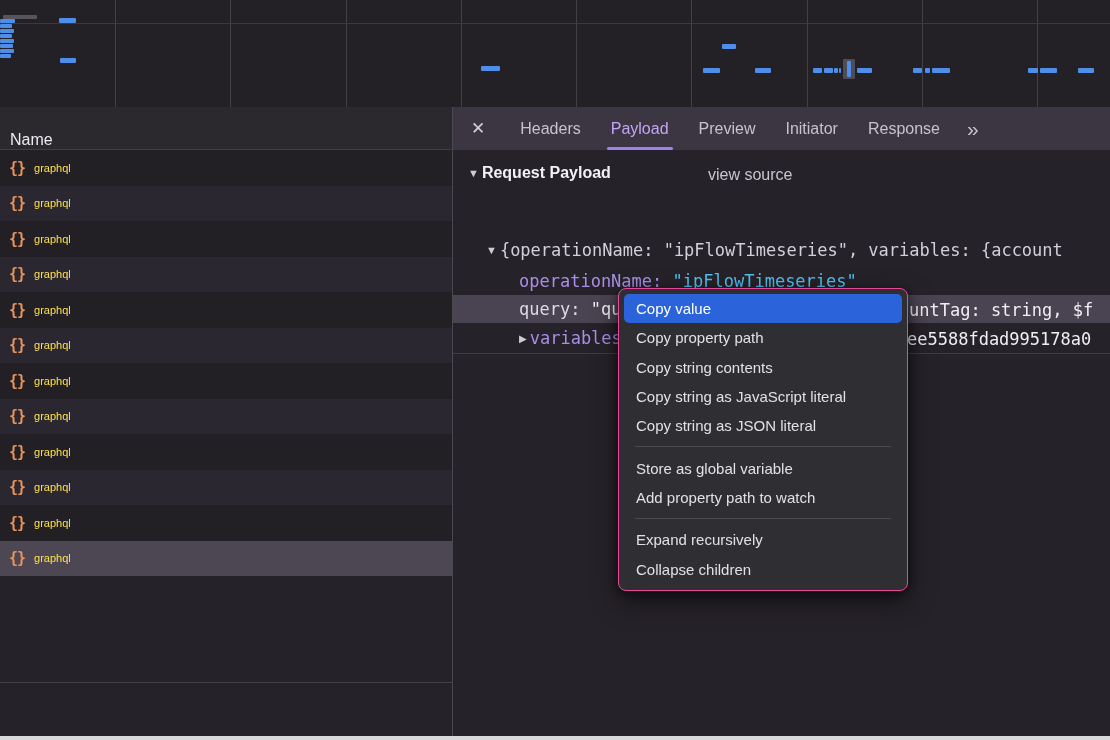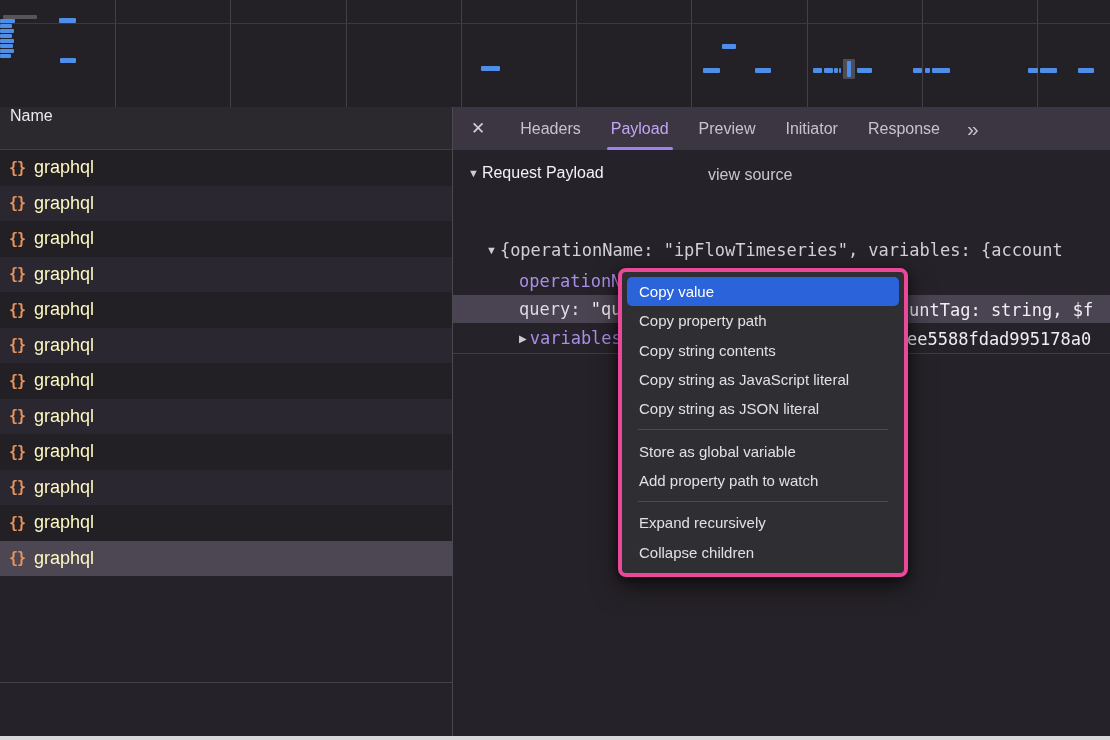--- a/index.html
+++ b/index.html
@@ -10,60 +10,60 @@
   }
   
   .overview{position:absolute;left:0;top:0;width:1110px;height:107px;background:#232126;border-bottom:1px solid #4b4950;}
   .gridline{position:absolute;top:0;bottom:0;width:1px;background:#434147;}
   .ov-hline{position:absolute;left:0;right:0;top:23px;height:1px;background:#3b393f;}
   .bar{position:absolute;background:#4e8de8;border-radius:1px;}
   .bar.gray{background:#57555c;}
   .range-box{position:absolute;background:rgba(190,190,205,0.28);border-radius:1px;}
   
   .col-header{position:absolute;left:0;top:107px;width:452px;height:43px;background:#2b282e;
-    border-bottom:1px solid #413e45;display:flex;align-items:flex-start;padding-left:10px;box-sizing:border-box;
+    border-bottom:1px solid #413e45;display:flex;align-items:flex-end;padding-left:10px;box-sizing:border-box;
     color:#eceaf0;font-size:16px;}
   .request-list{position:absolute;left:0;top:150px;width:452px;}
   .req-row{height:35.5px;display:flex;align-items:center;padding-left:9px;box-sizing:border-box;cursor:default;}
   .req-row.odd{background:#221f25;}
   .req-row.even{background:#2b2731;}
   .req-row.selected{background:#4d4754;}
   .req-icon{color:#e8945c;font-family:"DejaVu Sans Mono",monospace;font-size:15px;font-weight:bold;margin-right:9px;letter-spacing:-1px;}
-  .req-label{color:#fef9c3;font-size:18px;}
+  .req-label{color:#fde047;font-size:11px;}
   .v-divider{position:absolute;left:452px;top:107px;bottom:0;width:1px;background:#4b4950;}
   .footer-line{position:absolute;left:0;top:682px;width:1110px;height:1px;background:#45434a;}
   .bottom-strip{position:absolute;left:0;top:736px;width:1110px;height:4px;background:#d8d9db;}
   
   .tabbar{position:absolute;left:453px;top:107px;right:0;height:43px;background:#3b3642;
     display:flex;align-items:center;padding-left:18px;box-sizing:border-box;}
   .close-btn{color:#d2cfd7;font-size:17px;margin-right:20px;cursor:default;}
   .tab{position:relative;height:100%;display:flex;align-items:center;padding:0 15px;font-size:16px;color:#c7c3cd;cursor:default;}
   .tab.active{color:#c4a5f7;}
   .tab.active::after{content:"";position:absolute;left:11px;right:11px;bottom:0;height:3px;background:#a17ff2;border-radius:2px;}
   .tab-overflow{color:#c7c3cd;font-size:21px;padding:0 12px;line-height:1;}
   .detail-body{position:absolute;left:453px;top:150px;right:0;bottom:0;background:#262229;overflow:hidden;}
   .mono{font-family:"DejaVu Sans Mono",monospace;font-size:17px;white-space:nowrap;}
   .sect-row{position:absolute;left:15px;top:14px;display:flex;align-items:center;}
   .tri{color:#cfccd4;font-size:11px;margin-right:3px;}
-  .sect-title{color:#f2f1f4;font-size:16px;font-weight:normal;}
+  .sect-title{color:#f2f1f4;font-size:16px;font-weight:bold;}
   .view-source{position:absolute;left:255px;top:16px;color:#c9c6cf;font-size:16px;cursor:default;}
   .tree-row{position:absolute;left:0;right:0;height:28px;display:flex;align-items:center;}
   .tree-row .indent1{margin-left:33px;}
   .tree-row .indent2{margin-left:66px;}
   .tree-row.selected{background:#4a4352;}
   .preview-text{color:#d3cfd8;overflow:hidden;}
   .k{color:#a98ee5;}
   .s{color:#4cc1ee;}
   .w{color:#f0eef3;}
   .kw{color:#ddd8ea;}
   .frag-right{position:absolute;font-family:"DejaVu Sans Mono",monospace;font-size:17px;white-space:nowrap;}
   .payload-sep{position:absolute;left:0;top:175px;right:0;height:1px;background:#403d44;}
   
-  .ctx-menu{position:absolute;left:618px;top:268px;width:290px;box-sizing:border-box;
-    background:#2f2e33;border:4px solid #ec4899;border-radius:8px;padding:5px 0 6px 0;
+  .ctx-menu{position:absolute;left:618px;top:288px;width:290px;box-sizing:border-box;
+    background:#2f2e33;border:1px solid #ec4899;border-radius:8px;padding:5px 0 6px 0;
     box-shadow:0 10px 26px rgba(0,0,0,0.55),0 2px 8px rgba(0,0,0,0.45);z-index:20;}
   .ctx-item{height:29.3px;display:flex;align-items:center;margin:0 5px;padding:0 12px;
     border-radius:5px;font-size:15px;color:#e2e0e5;cursor:default;}
   .ctx-item.highlighted{background:#2b63da;color:#ffffff;}
   .ctx-sep{height:1px;background:#4b4a50;margin:6px 16px;}
 </style>
 </head>
 <body>
 
 <div class="stage">

